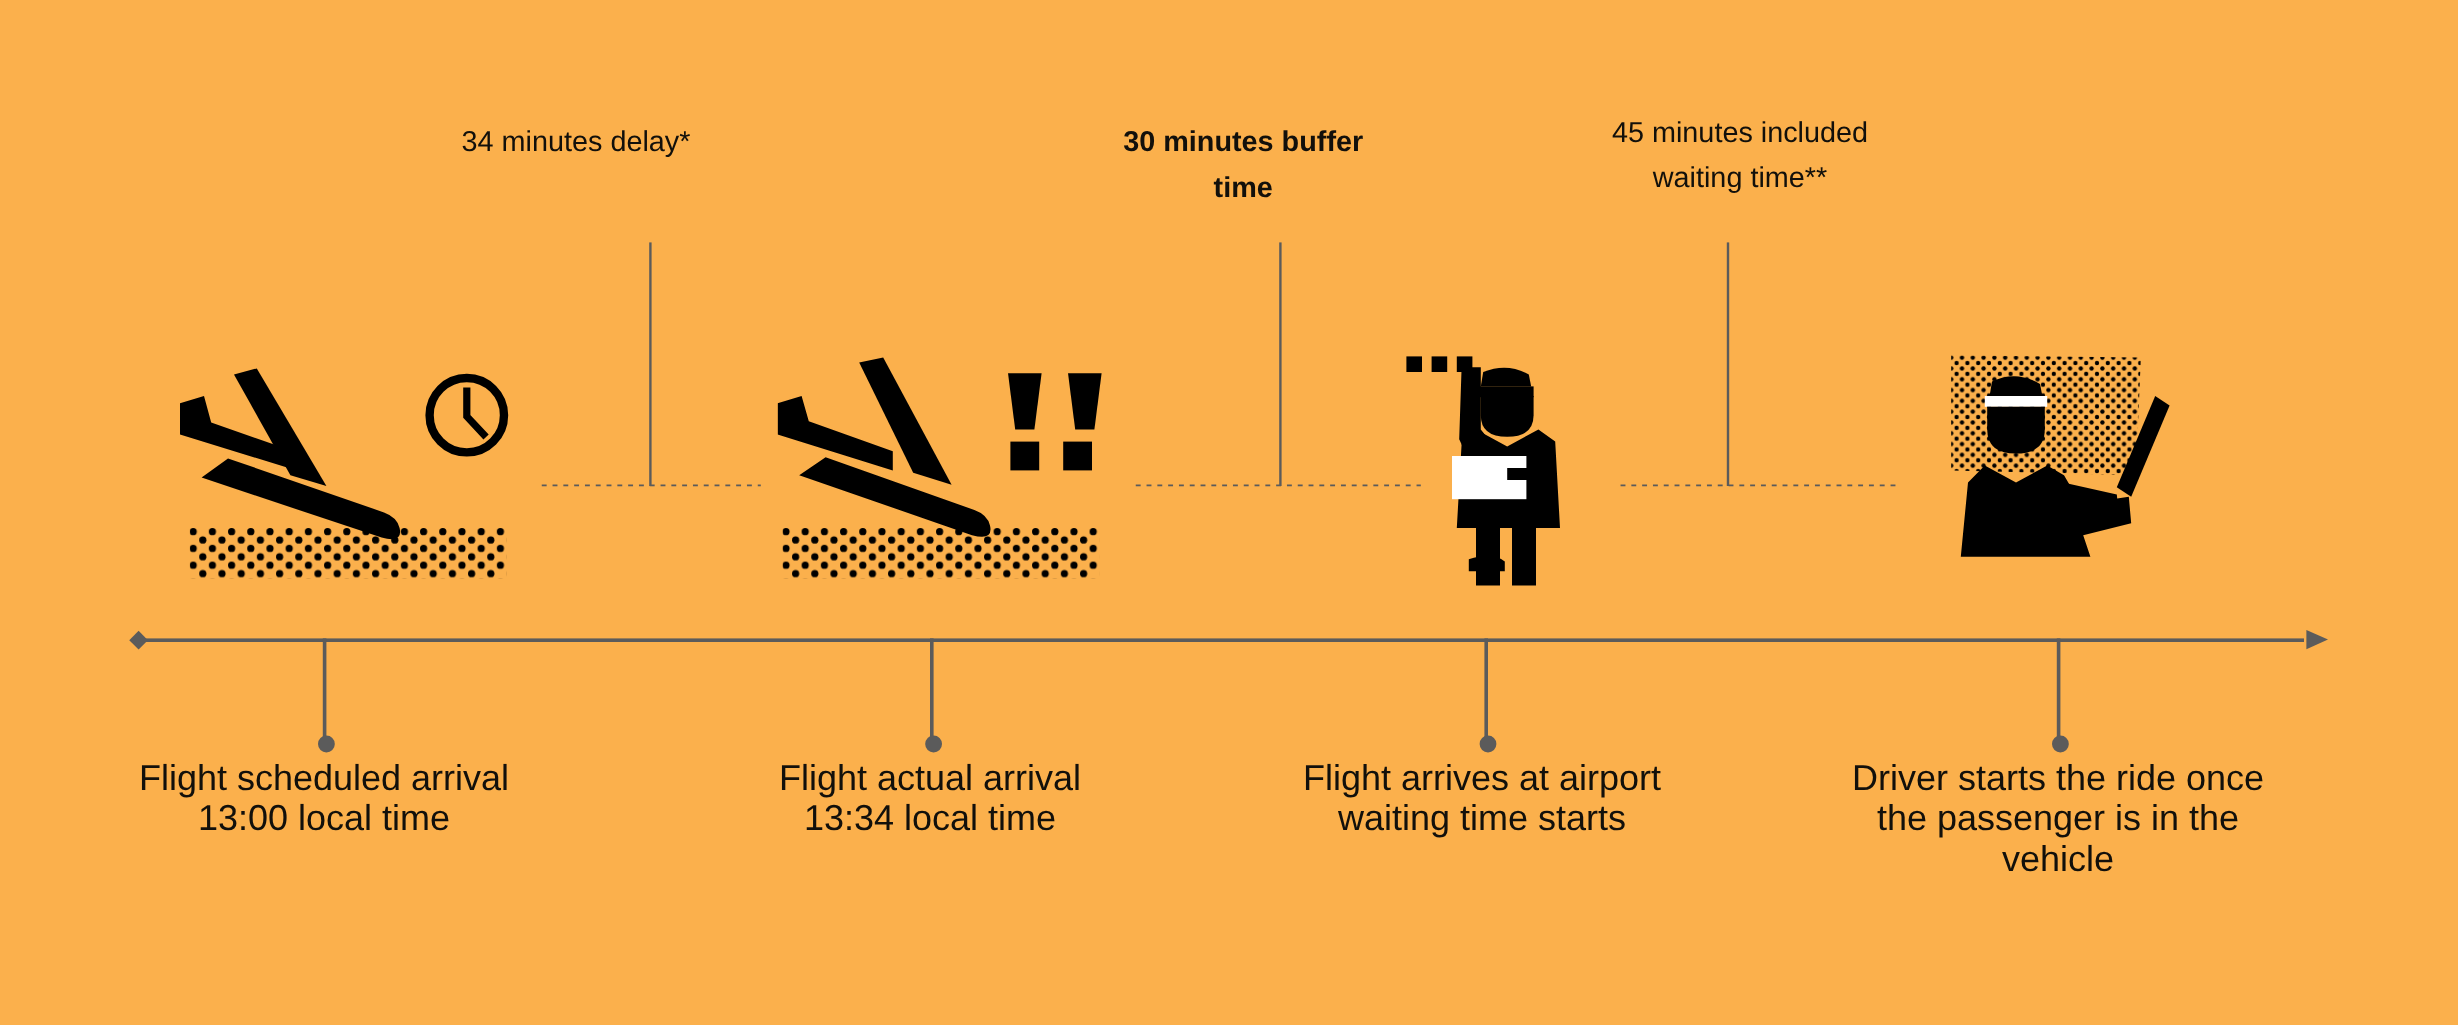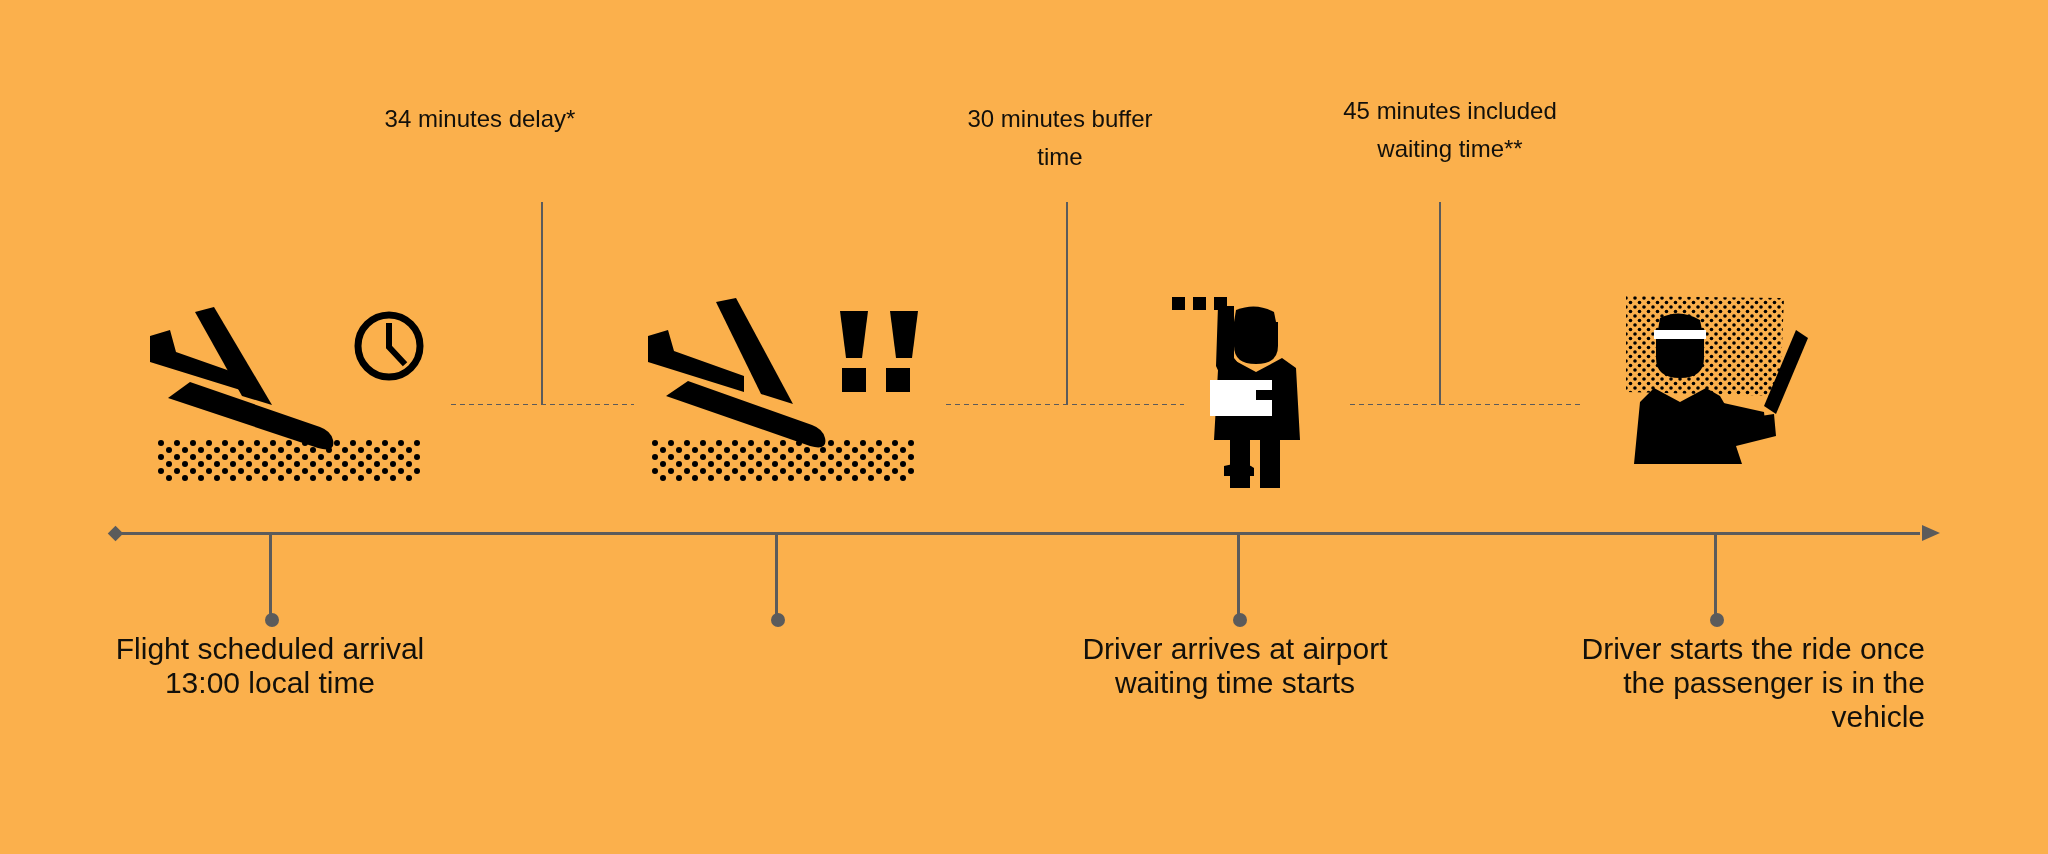--- a/index.html
+++ b/index.html
@@ -118,21 +118,21 @@
     font-family: "Liberation Sans", sans-serif;
   }
 </style>
 </head>
 <body>
 
 <div id="stage">
 
   <div class="interval-label" style="left:300px; top:100px; width:360px;">34 minutes delay*</div>
 
-  <div class="interval-label" style="left:870px; top:100px; width:380px;">30 minutes buffer
+  <div class="interval-label" style="left:846px; top:100px; width:380px;font-weight:bold;">30 minutes buffer
 time</div>
 
   <div class="interval-label" style="left:1260px; top:92px; width:380px;">45 minutes included
 waiting time**</div>
 
   <div class="upper-tick" style="left:541px; top:202px; height:203px;"></div>
   <div class="upper-tick" style="left:1066px; top:202px; height:203px;"></div>
   <div class="upper-tick" style="left:1439px; top:202px; height:203px;"></div>
 
   <div class="dotted-guide" style="left:449px; top:403px; width:185px;"></div>
@@ -267,21 +267,23 @@
 
   <div class="event-stem" style="left:1237px;"></div>
   <div class="event-dot" style="left:1233px;"></div>
 
   <div class="event-stem" style="left:1714px;"></div>
   <div class="event-dot" style="left:1710px;"></div>
 
   <div class="event-label" style="left:75px; top:632px; width:390px;">Flight scheduled arrival
 13:00 local time</div>
 
-
-  <div class="event-label" style="left:1055px; top:632px; width:360px;">Driver arrives at airport
+  <div class="event-label" style="left:600px; top:632px; width:350px;">Flight actual arrival
+13:34 local time</div>
+
+  <div class="event-label" style="left:1055px; top:632px; width:360px;">Flight arrives at airport
 waiting time starts</div>
 
-  <div class="event-label" style="left:1505px; top:632px; width:420px;text-align:right;">Driver starts the ride once
+  <div class="event-label" style="left:1505px; top:632px; width:420px;">Driver starts the ride once
 the passenger is in the
 vehicle</div>
 
 </div>
 
 </body></html>

